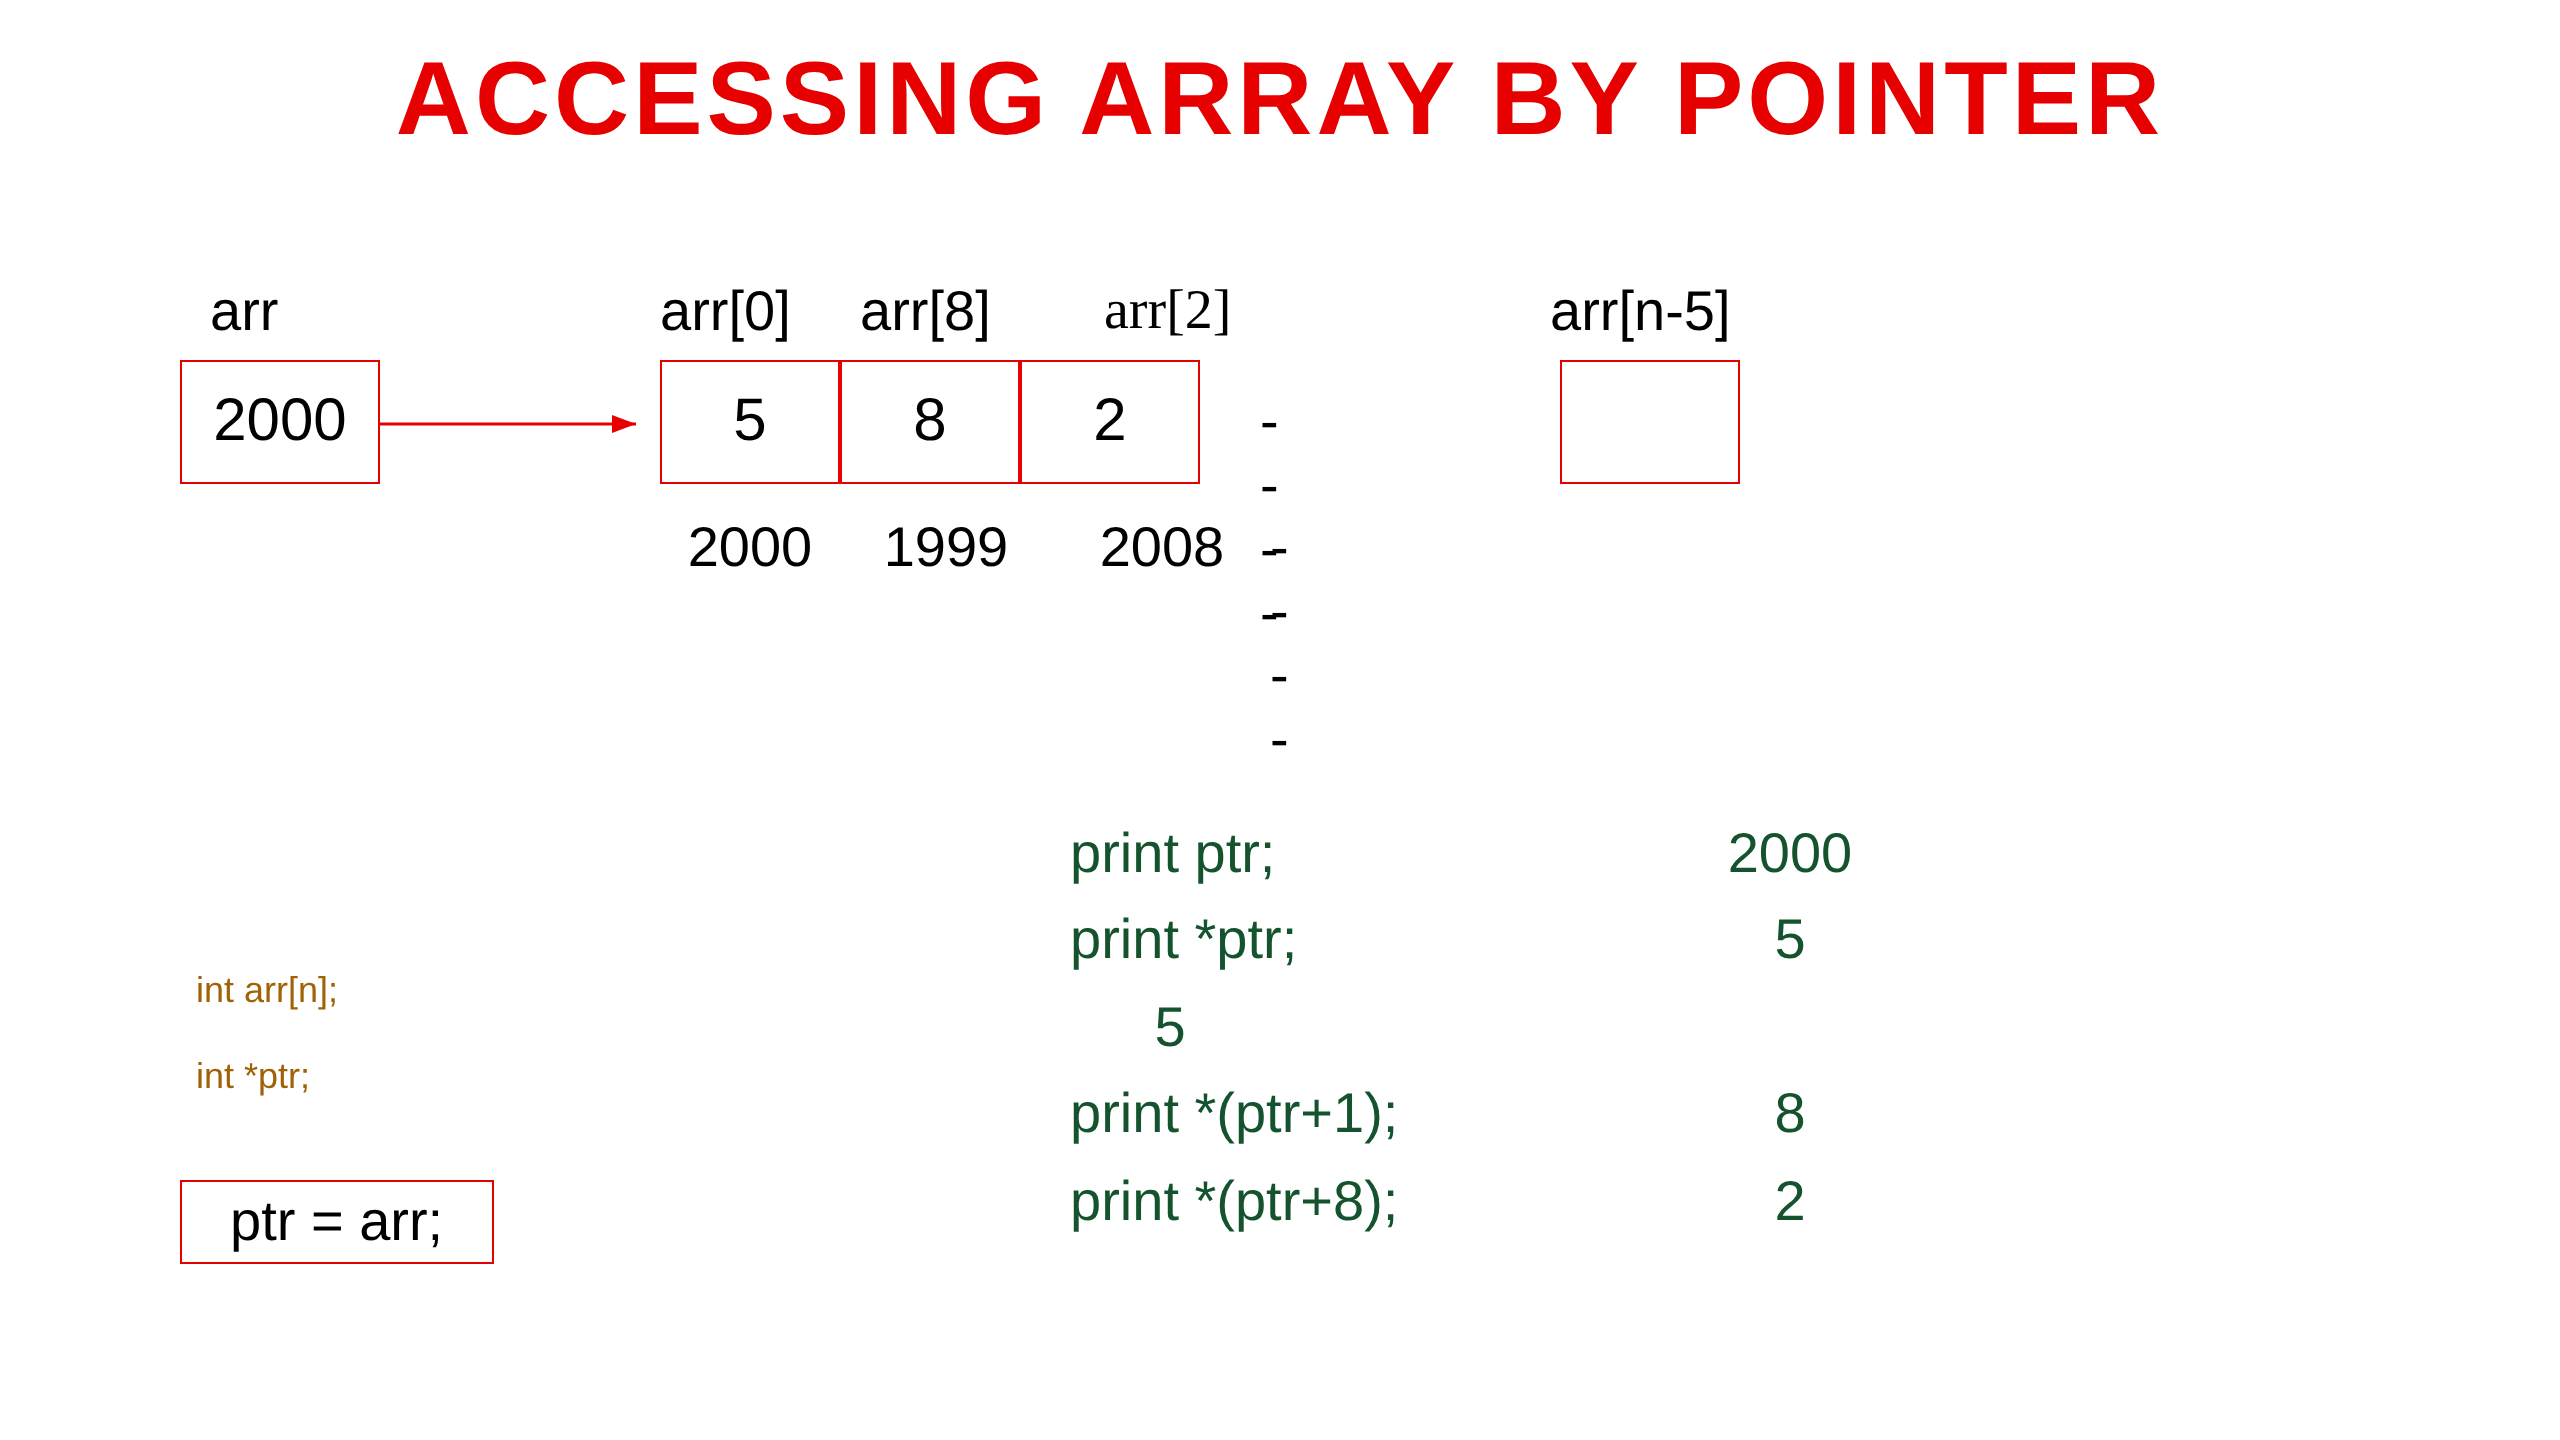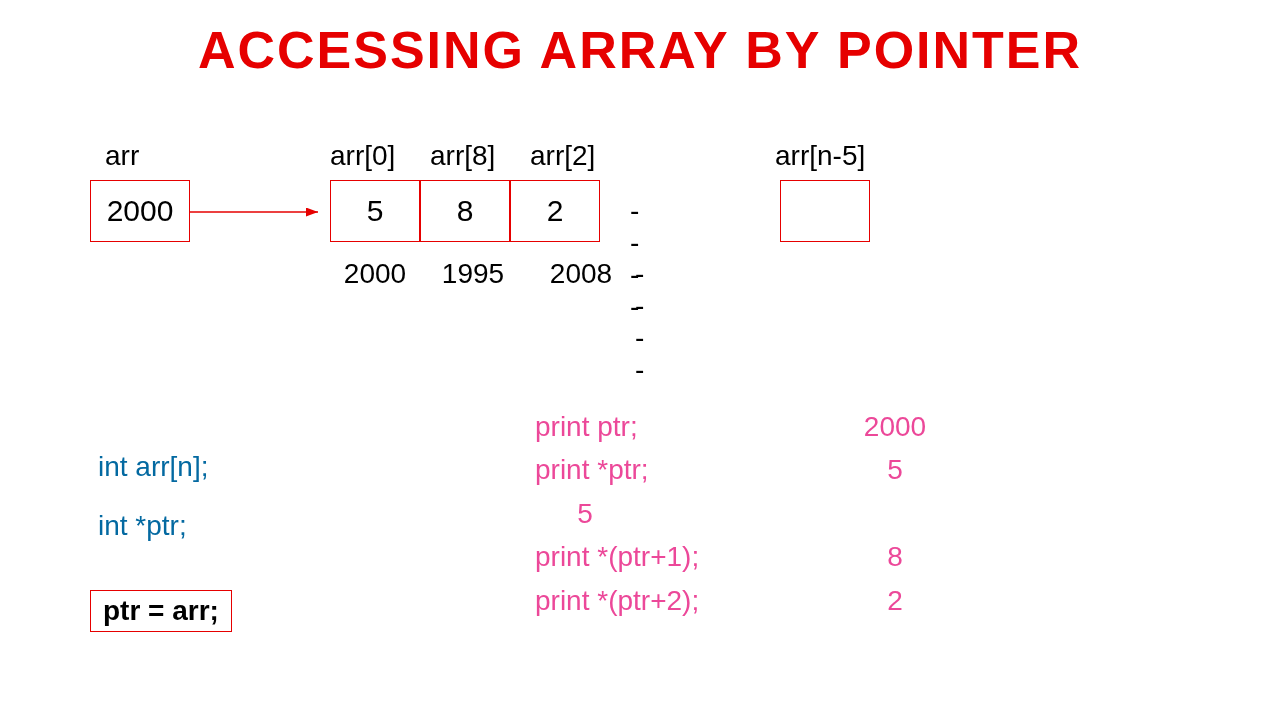--- a/index.html
+++ b/index.html
@@ -31,35 +31,35 @@
     display: flex;
     align-items: center;
     justify-content: center;
     position: absolute;
     background: #fff;
   }
   .addr-below { font-size: 28px; color: #000; text-align: center; position: absolute; }
   .dashes { font-size: 28px; color: #000; letter-spacing: 6px; position: absolute; }
   .codeblock {
     position: absolute;
-    font-size: 28px;
-    color: #0369a1;
+    font-size: 18px;
+    color: #a16207;
     line-height: 1.6;
+    margin-top: 36px;
   }
   .code-line { margin-bottom: 6px; }
   .boxed-code {
     border: 1.5px solid #e60000;
-    padding: 4px 12px;
+    padding: 4px 24px;
     display: inline-block;
-    font-weight: bold;
   }
   .print-table {
     position: absolute;
     font-size: 28px;
-    color: #ec4899;
+    color: #14532d;
   }
   .print-row { display: flex; line-height: 1.55; }
   .print-stmt { width: 310px; }
   .print-val { width: 100px; text-align: center; }
   svg.arrow { position: absolute; }
 </style>
 </head>
 <body>
 
 <div class="title">ACCESSING ARRAY BY POINTER</div>
@@ -78,23 +78,23 @@
     </defs>
     <line x1="0" y1="12" x2="128" y2="12" stroke="#e60000" stroke-width="1.5" marker-end="url(#ah)"></line>
   </svg>
 
   <div class="label-top" style="left:330px; top:140px; width:90px;">arr[0]</div>
   <div class="box" style="left:330px; top:180px; width:90px; height:62px;">5</div>
   <div class="addr-below" style="left:330px; top:258px; width:90px;">2000</div>
 
   <div class="label-top" style="left:430px; top:140px; width:90px;">arr[8]</div>
   <div class="box" style="left:420px; top:180px; width:90px; height:62px;">8</div>
-  <div class="addr-below" style="left:428px; top:258px; width:90px;">1995</div>
+  <div class="addr-below" style="left:428px; top:258px; width:90px;">1999</div>
 
-  <div class="label-top" style="left:530px; top:140px; width:90px;">arr[2]</div>
+  <div class="label-top" style="left:552px; top:140px; width:90px;font-family:Liberation Serif, serif;">arr[2]</div>
   <div class="box" style="left:510px; top:180px; width:90px; height:62px;">2</div>
   <div class="addr-below" style="left:536px; top:258px; width:90px;">2008</div>
 
   <div class="dashes" style="left:630px; top:195px;">- - - -</div>
   <div class="dashes" style="left:635px; top:258px;">- - - -</div>
 
   <div class="label-top" style="left:775px; top:140px; width:120px;">arr[n-5]</div>
   <div class="box" style="left:780px; top:180px; width:90px; height:62px;"></div>
 
 </div>
@@ -117,16 +117,16 @@
     <div class="print-val">5</div>
   </div>
   <div class="print-row">
     <div class="print-val">5</div>
   </div>
   <div class="print-row">
     <div class="print-stmt">print *(ptr+1);</div>
     <div class="print-val">8</div>
   </div>
   <div class="print-row">
-    <div class="print-stmt">print *(ptr+2);</div>
+    <div class="print-stmt">print *(ptr+8);</div>
     <div class="print-val">2</div>
   </div>
 </div>
 
 </body></html>

